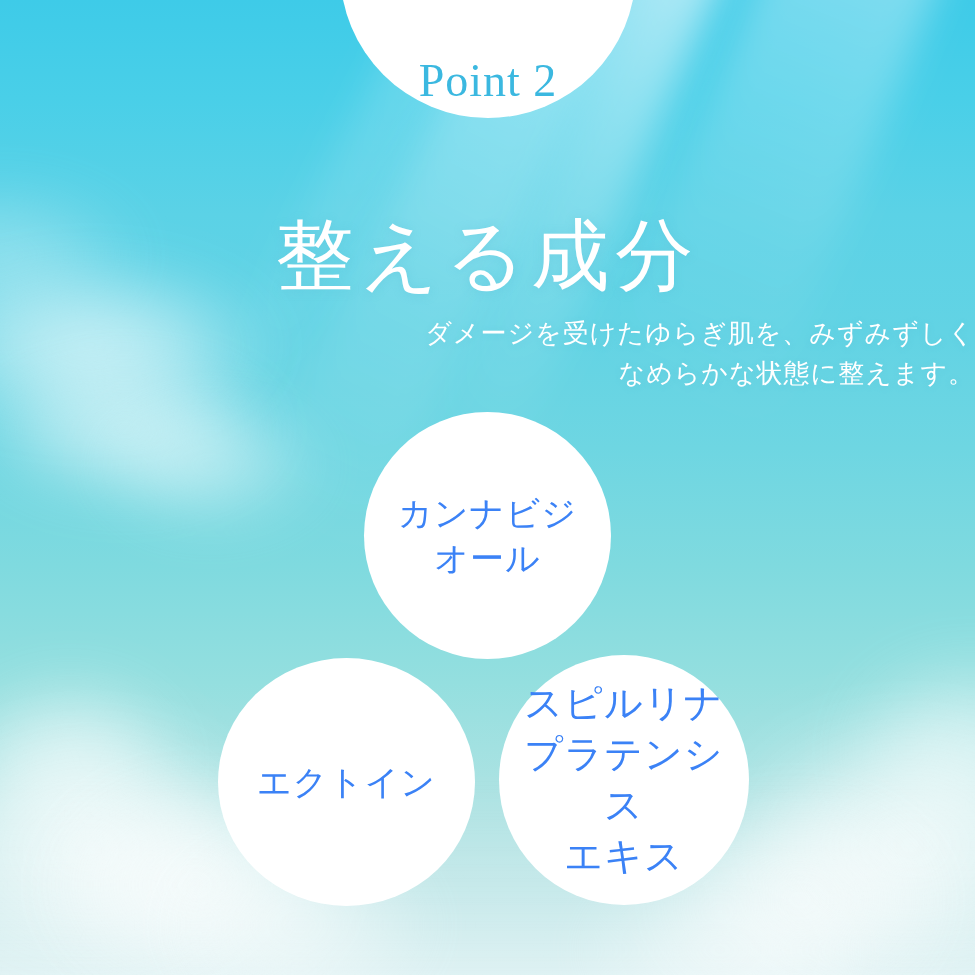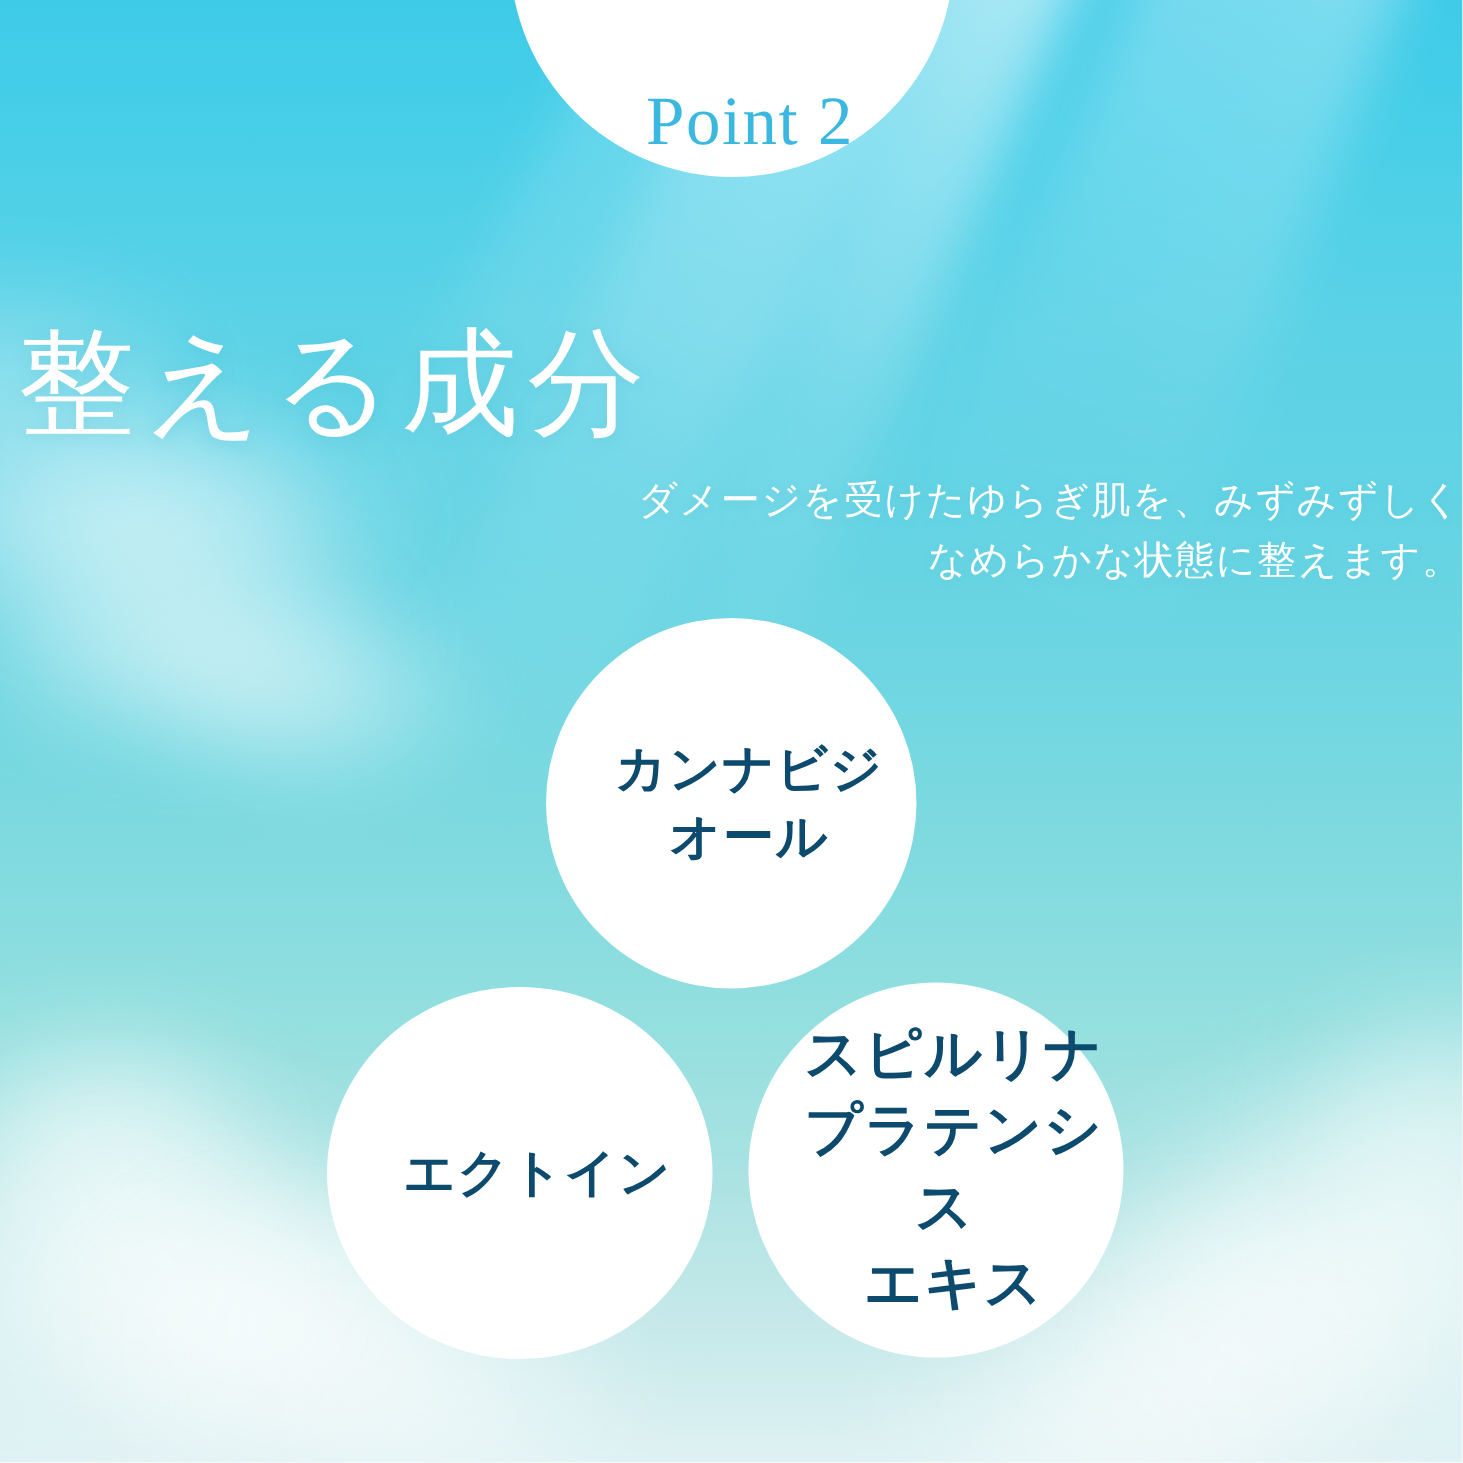--- a/index.html
+++ b/index.html
@@ -1,21 +1,21 @@
 <!DOCTYPE html>
 <html><head>
 <meta charset="utf-8">
 <title>Point 2 — Skincare Ingredient Banner</title>
 <style>
   html, body {
     margin: 0;
     padding: 0;
     background: #ffffff;
   }
-  * { box-sizing: border-box; padding-left: 12px; }
+  * { box-sizing: border-box; }
 
   #banner {
     position: relative;
     width: 975px;
     height: 975px;
     overflow: hidden;
     font-family: "Liberation Sans", "DejaVu Sans", sans-serif;
     background: linear-gradient(
       to bottom,
       #3ecbe8 0%,
@@ -138,20 +138,21 @@
     line-height: 1;
     letter-spacing: 1px;
     color: #3bb8e0;
   }
 
   
   .headline {
     position: absolute;
     left: 0; right: 0;
     top: 163px;
+    text-align: center;
     font-family: "Liberation Serif", "DejaVu Serif", serif;
     font-weight: 400;
     font-size: 78px;
     line-height: 1.06;
     letter-spacing: 6px;
     color: #ffffff;
     text-shadow: 0 1px 10px rgba(90,190,215,0.35);
   }
 
   .subhead {
@@ -169,22 +170,22 @@
 
   
   .bubble {
     position: absolute;
     border-radius: 50%;
     background: #ffffff;
     display: flex;
     align-items: center;
     justify-content: center;
     text-align: center;
-    color: #0c4a6e;
-    font-weight: 700;
+    color: #3b82f6;
+    font-weight: 400;
     letter-spacing: 1px;
   }
   .bubble-text { display: block; padding: 0 10px; }
 
   .bubble-cbd {
     left: 364px; top: 412px;
     width: 247px; height: 247px;
     font-size: 34px;
     line-height: 1.30;
   }

